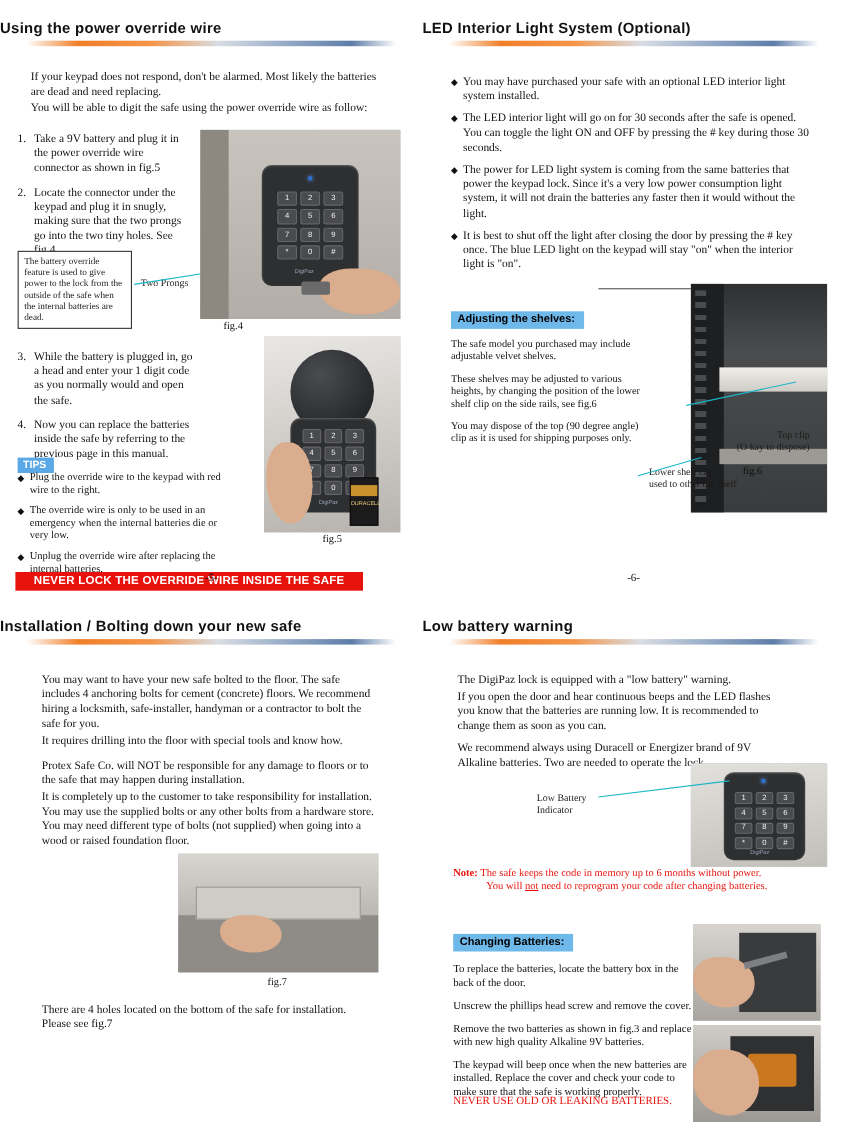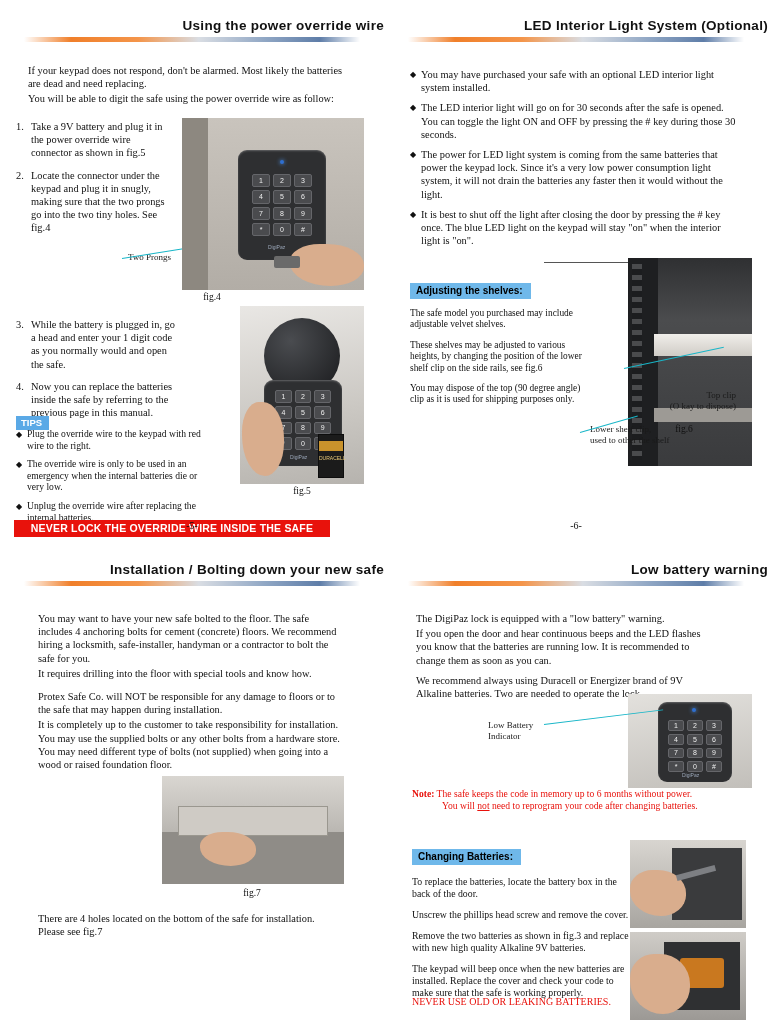--- a/index.html
+++ b/index.html
@@ -19,21 +19,21 @@
     position: absolute;
     overflow: hidden;
   }
   
   #q-tl { left: 0;   top: 0;   width: 384px; height: 544px; }
   #q-tr { left: 384px; top: 0; width: 384px; height: 544px; }
   #q-bl { left: 0;   top: 544px; width: 384px; height: 480px; }
   #q-br { left: 384px; top: 544px; width: 384px; height: 480px; }
 
   .section-title {
-    text-align: right;
+    text-align: left;
     font-family: "Liberation Sans", sans-serif;
     font-size: 13.5px;
     font-weight: bold;
     letter-spacing: 0.3px;
     margin: 18px 0 4px 0;
     color: #111;
   }
   .rule {
     height: 5px;
     margin: 2px 24px 0 24px;
@@ -195,20 +195,23 @@
       <div class="num-item">
         <div class="n">1.</div>
         <div class="t">Take a 9V battery and plug it in the power override wire connector as shown in fig.5</div>
       </div>
       <div class="num-item">
         <div class="n">2.</div>
         <div class="t">Locate the connector under the keypad and plug it in snugly, making sure that the two prongs go into the two tiny holes. See fig.4</div>
       </div>
     </div>
 
+    <div class="callout-box" style="position:absolute; left:16px; top:228px;">
+      <span>The battery override feature is used to give power to the lock from the outside of the safe when the internal batteries are dead.</span>
+    </div>
 
     <div class="small-label" style="position:absolute; left:128px; top:252px;">Two Prongs</div>
     <div class="arrow-line" style="left:122px; top:258px; width:62px; transform: rotate(-9deg);"></div>
 
     <div class="photo" style="left:182px; top:118px; width:182px; height:172px;">
       <div class="sky" style="background:linear-gradient(160deg,#cfcac4 0%,#b9b3ad 40%,#a9a39c 100%);"></div>
       <div style="position:absolute; left:0; top:0; width:26px; height:172px; background:#8d8880;"></div>
       <div style="position:absolute; left:26px; top:0; width:156px; height:172px; background:linear-gradient(180deg,#c9c4bd,#b2ada6);"></div>
       <div class="keypad-body" style="left:56px; top:32px; width:88px; height:110px;">
         <div class="keys" style="left:14px; top:24px; width:60px; height:62px;">

